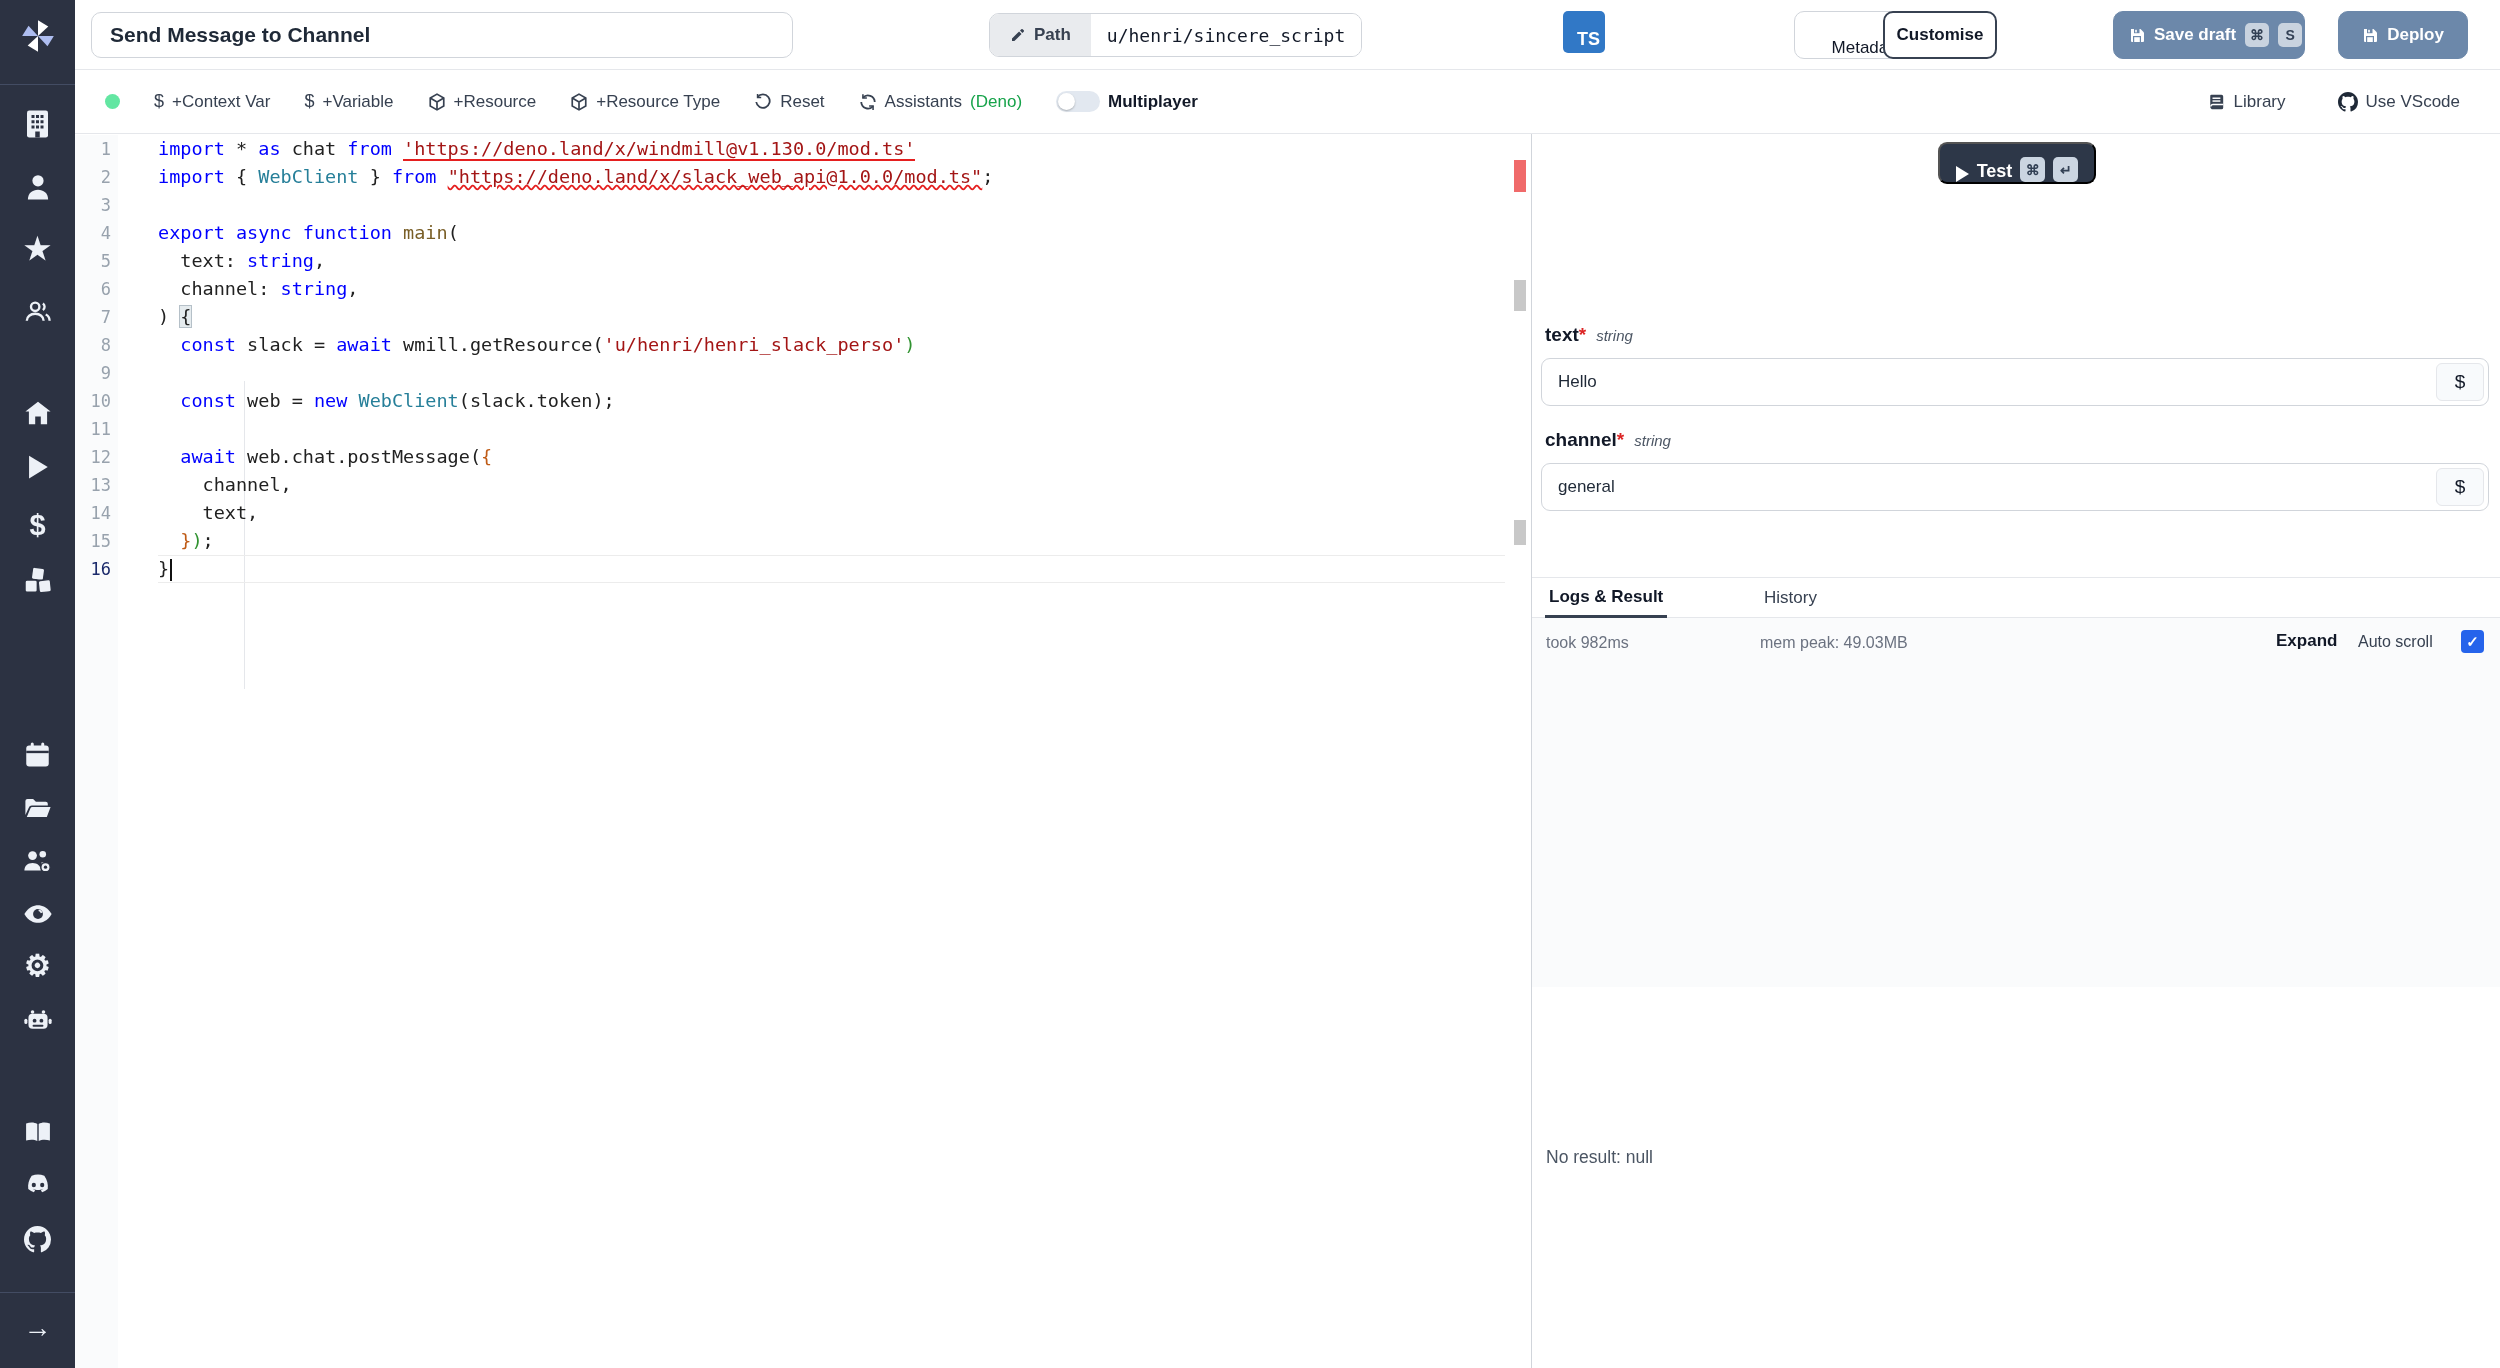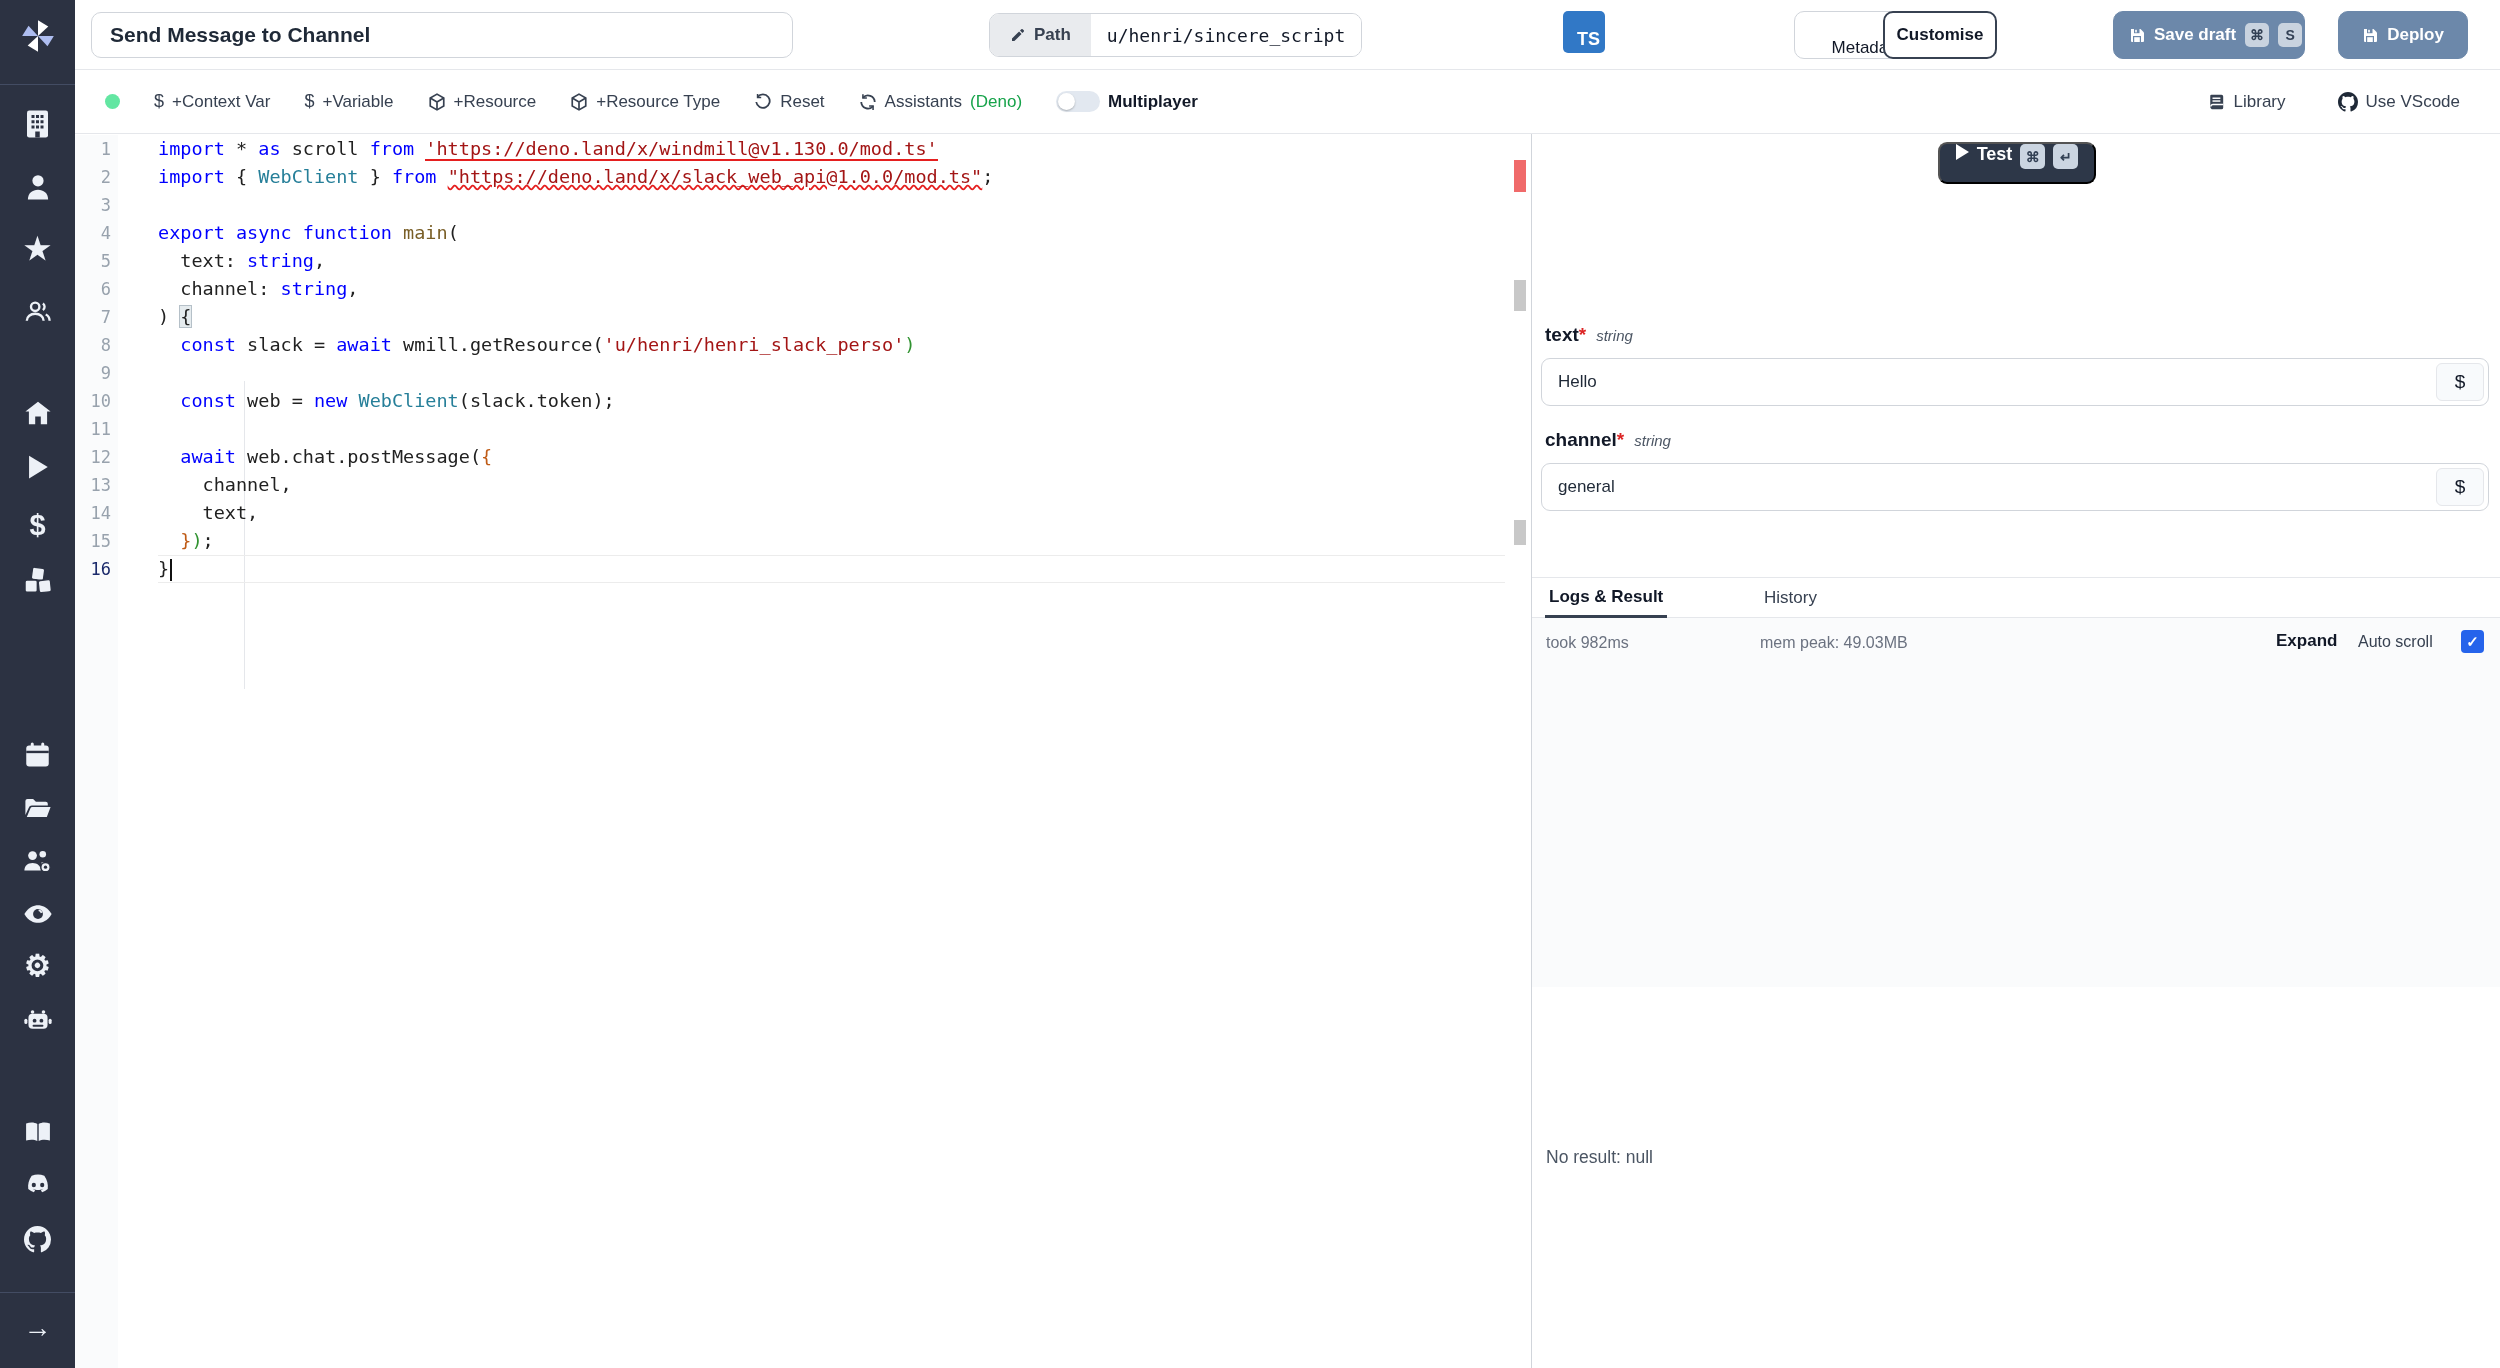--- a/index.html
+++ b/index.html
@@ -64,21 +64,21 @@
   .caret { display:inline-block; width:2px; height:22px; background:#111; vertical-align:middle; margin-left:1px; }
   .indent-guide { position:absolute; left:169px; top:247px; width:1px; height:308px; background:#e5e7eb; }
   .ruler { position:absolute; right:5px; top:0; width:12px; height:100%; }
   .ruler .mark { position:absolute; left:0; width:12px; }
   .mark-red { top:26px; height:32px; background:#f06a6a; }
   .mark-g1 { top:146px; height:31px; background:#b6b6b6; opacity:.75; }
   .mark-g2 { top:386px; height:25px; background:#b6b6b6; opacity:.75; }
 
   
   .panel { position:absolute; left:1531px; top:134px; width:969px; height:1234px; background:#fff; border-left:1px solid #d1d5db; }
-  .test-btn { position:absolute; left:406px; top:8px; width:158px; height:42px; background:#2d3748; border-radius:9px; display:flex; align-items:flex-start; justify-content:center; gap:8px; color:#fff; cursor:pointer; }
+  .test-btn { position:absolute; left:406px; top:8px; width:158px; height:42px; background:#2d3748; border-radius:9px; display:flex; align-items:flex-end; justify-content:center; gap:8px; color:#fff; cursor:pointer; }
   .test-btn .tri { width:0; height:0; border-left:13px solid #fff; border-top:8px solid transparent; border-bottom:8px solid transparent; }
   .test-btn .lbl { font-size:18px; font-weight:700; }
   .test-kbd { display:inline-flex; align-items:center; justify-content:center; min-width:25px; height:25px; padding:0 4px; background:#cbd5e1; border-radius:5px; color:#334155; font-size:14px; font-weight:600; }
   .field-label { position:absolute; left:13px; display:flex; align-items:center; gap:10px; }
   .field-label .fname { font-size:19px; font-weight:700; color:#111827; }
   .field-label .req { color:#dc2626; font-weight:700; font-size:19px; }
   .field-label .ftype { font-size:15px; font-style:italic; color:#4b5563; }
   .field-input { position:absolute; left:9px; width:948px; height:48px; border:1px solid #d1d5db; border-radius:9px; background:#fff; }
   .field-input input { position:absolute; left:0; top:0; width:100%; height:100%; border:none; outline:none; background:transparent; border-radius:9px; padding:0 70px 0 16px; font-family:"Liberation Sans", sans-serif; font-size:17px; color:#1f2937; }
   .dollar-btn { position:absolute; right:4px; top:4px; bottom:4px; width:48px; background:#f8fafc; border:1px solid #e5e7eb; border-radius:6px; display:flex; align-items:center; justify-content:center; font-size:19px; color:#111827; cursor:pointer; }
@@ -374,21 +374,21 @@
         <div class="gnum">10</div>
         <div class="gnum">11</div>
         <div class="gnum">12</div>
         <div class="gnum">13</div>
         <div class="gnum">14</div>
         <div class="gnum">15</div>
         <div class="gnum active">16</div>
       </div>
     <div class="indent-guide"></div>
     <div id="code-lines">
-        <div class="code-line"><span class="tk-k">import</span><span class="tk-d"> * </span><span class="tk-k">as</span><span class="tk-d"> scroll </span><span class="tk-k">from</span><span class="tk-d"> </span><span class="tk-su">'https://deno.land/x/windmill@v1.130.0/mod.ts'</span></div>
+        <div class="code-line"><span class="tk-k">import</span><span class="tk-d"> * </span><span class="tk-k">as</span><span class="tk-d"> chat </span><span class="tk-k">from</span><span class="tk-d"> </span><span class="tk-su">'https://deno.land/x/windmill@v1.130.0/mod.ts'</span></div>
         <div class="code-line"><span class="tk-k">import</span><span class="tk-d"> { </span><span class="tk-c">WebClient</span><span class="tk-d"> } </span><span class="tk-k">from</span><span class="tk-d"> </span><span class="tk-sw">"https://deno.land/x/slack_web_api@1.0.0/mod.ts"</span><span class="tk-d">;</span></div>
         <div class="code-line"></div>
         <div class="code-line"><span class="tk-k">export</span><span class="tk-d"> </span><span class="tk-k">async</span><span class="tk-d"> </span><span class="tk-k">function</span><span class="tk-d"> </span><span class="tk-f">main</span><span class="tk-d">(</span></div>
         <div class="code-line"><span class="tk-d">  text: </span><span class="tk-k">string</span><span class="tk-d">,</span></div>
         <div class="code-line"><span class="tk-d">  channel: </span><span class="tk-k">string</span><span class="tk-d">,</span></div>
         <div class="code-line"><span class="tk-d">) </span><span class="tk-bm">{</span></div>
         <div class="code-line"><span class="tk-d">  </span><span class="tk-k">const</span><span class="tk-d"> slack = </span><span class="tk-k">await</span><span class="tk-d"> wmill.getResource(</span><span class="tk-s">'u/henri/henri_slack_perso'</span><span class="tk-g">)</span></div>
         <div class="code-line"></div>
         <div class="code-line"><span class="tk-d">  </span><span class="tk-k">const</span><span class="tk-d"> web = </span><span class="tk-k">new</span><span class="tk-d"> </span><span class="tk-c">WebClient</span><span class="tk-d">(slack.token);</span></div>
         <div class="code-line"></div>

